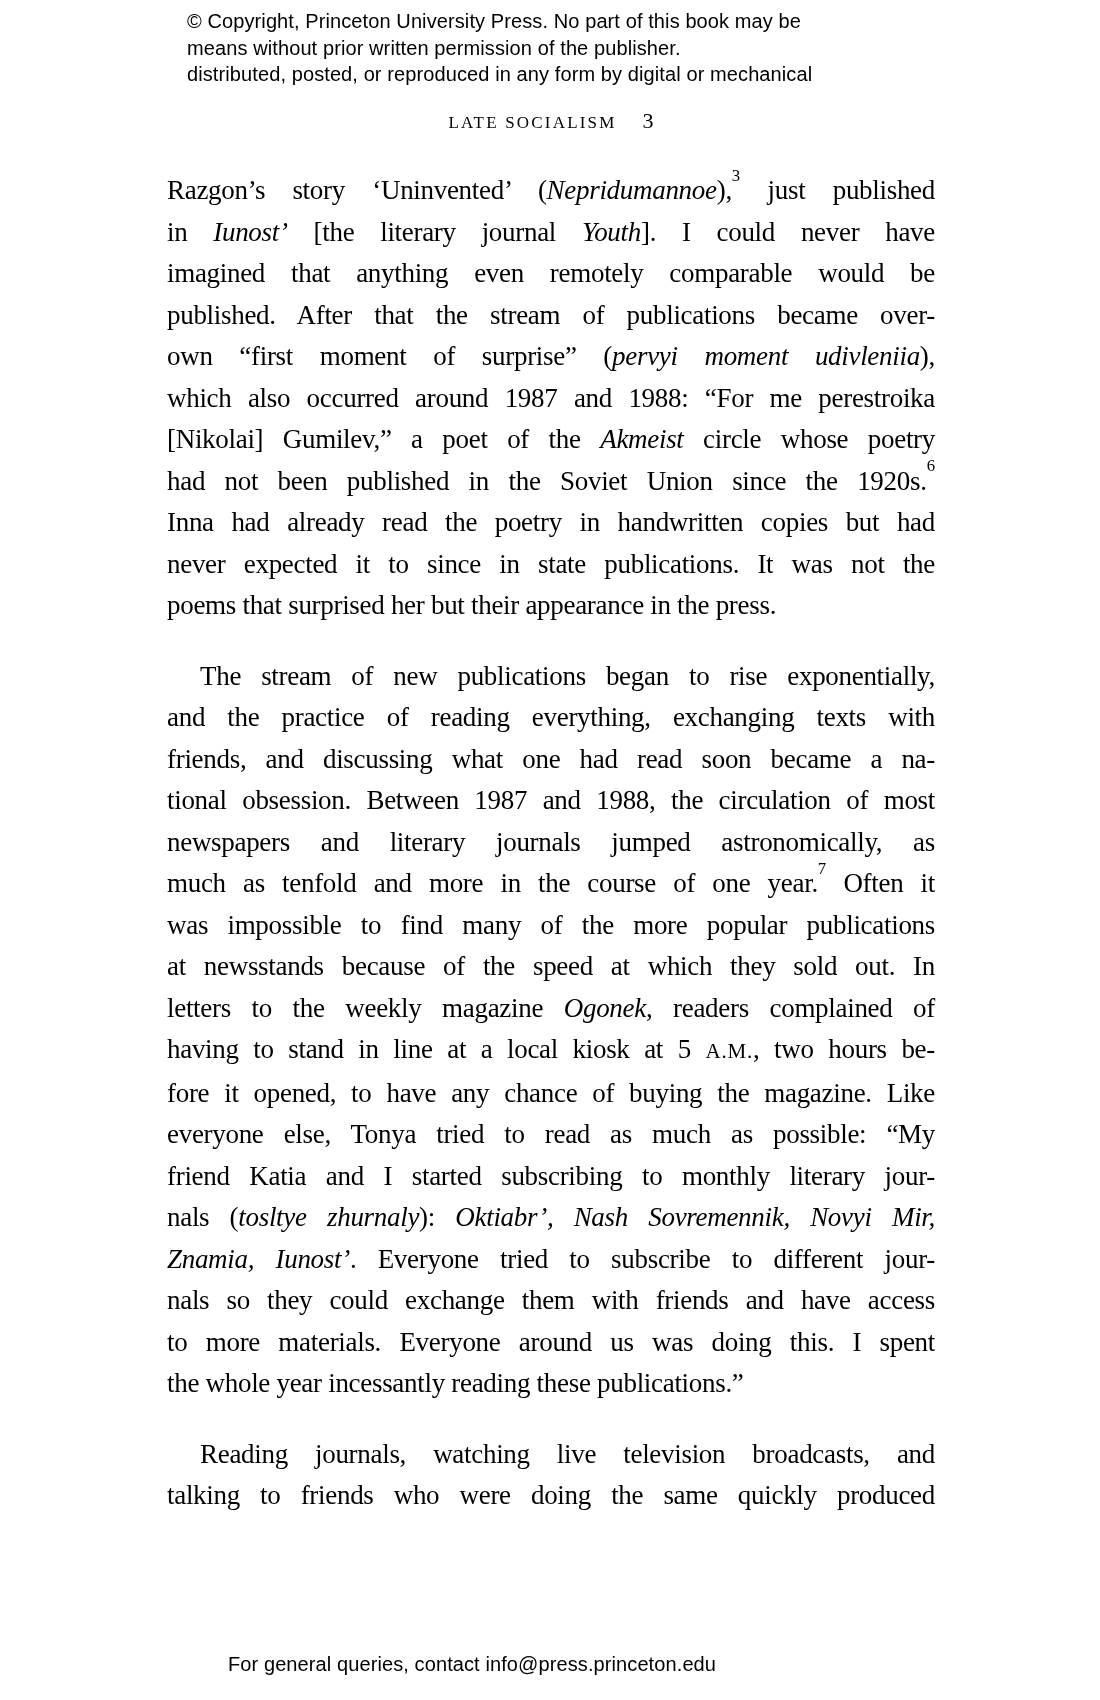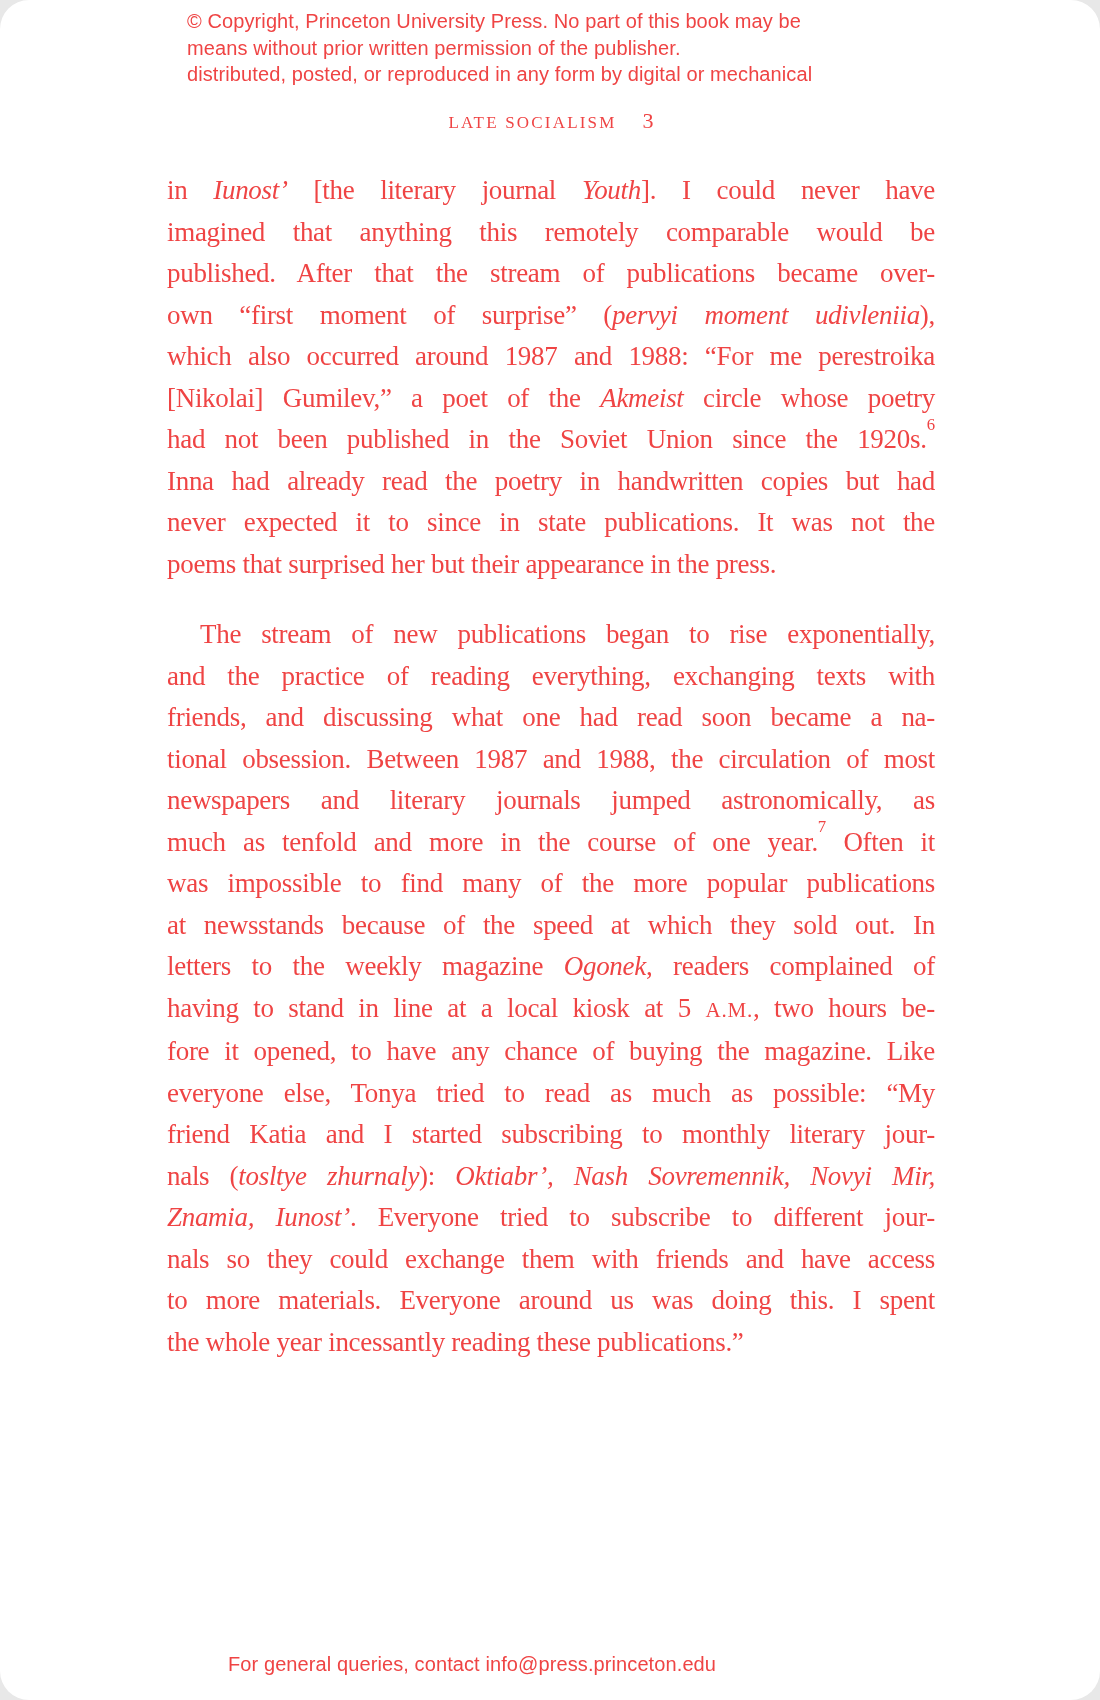--- a/index.html
+++ b/index.html
@@ -2,24 +2,23 @@
 <html><head>
 <meta charset="utf-8">
 <style>
   html, body { margin: 0; padding: 0; }
   body { background: #e8e8e8; }
   .sheet {
     position: relative;
     width: 1100px;
     height: 1700px;
     background: #ffffff;
-    color: #ef4444;
+    color: #000000;
     font-family: "Liberation Serif", serif;
     overflow: hidden;
-    border-radius: 29px;
   }
   .copyright {
     position: absolute;
     left: 187px;
     top: 8px;
     font-family: "Liberation Sans", sans-serif;
     font-size: 20px;
     line-height: 26.5px;
     letter-spacing: 0.1px;
   }
@@ -91,22 +90,23 @@
       <div>distributed, posted, or reproduced in any form by digital or mechanical</div>
     </div>
 
   <div class="running-head">
     <span class="title">LATE SOCIALISM</span>
     <span class="num">3</span>
   </div>
 
   <div class="body-text">
       <div>
+        <div class="line"><span>Razgon’s story ‘Uninvented’ (</span><i>Nepridumannoe</i><span>),</span><sup>3</sup><span> just published</span></div>
         <div class="line"><span>in </span><i>Iunost’</i><span> [the literary journal </span><i>Youth</i><span>]. I could never have</span></div>
-        <div class="line"><span>imagined that anything this remotely comparable would be</span></div>
+        <div class="line"><span>imagined that anything even remotely comparable would be</span></div>
         <div class="line"><span>published. After that the stream of publications became over-</span></div>
         <div class="line"><span>own “first moment of surprise” (</span><i>pervyi moment udivleniia</i><span>),</span></div>
         <div class="line"><span>which also occurred around 1987 and 1988: “For me perestroika</span></div>
         <div class="line"><span>[Nikolai] Gumilev,” a poet of the </span><i>Akmeist</i><span> circle whose poetry</span></div>
         <div class="line"><span>had not been published in the Soviet Union since the 1920s.</span><sup>6</sup></div>
         <div class="line"><span>Inna had already read the poetry in handwritten copies but had</span></div>
         <div class="line"><span>never expected it to since in state publications. It was not the</span></div>
         <div class="line rag"><span>poems that surprised her but their appearance in the press.</span></div>
       </div>
       <div>
@@ -122,17 +122,21 @@
         <div class="line"><span>having to stand in line at a local kiosk at 5 </span><span class="sc">A.M.</span><span>, two hours be-</span></div>
         <div class="line"><span>fore it opened, to have any chance of buying the magazine. Like</span></div>
         <div class="line"><span>everyone else, Tonya tried to read as much as possible: “My</span></div>
         <div class="line"><span>friend Katia and I started subscribing to monthly literary jour-</span></div>
         <div class="line"><span>nals (</span><i>tosltye zhurnaly</i><span>): </span><i>Oktiabr’, Nash Sovremennik, Novyi Mir,</i></div>
         <div class="line"><i>Znamia, Iunost’</i><span>. Everyone tried to subscribe to different jour-</span></div>
         <div class="line"><span>nals so they could exchange them with friends and have access</span></div>
         <div class="line"><span>to more materials. Everyone around us was doing this. I spent</span></div>
         <div class="line rag"><span>the whole year incessantly reading these publications.”</span></div>
       </div>
+      <div>
+        <div class="line ind"><span>Reading journals, watching live television broadcasts, and</span></div>
+        <div class="line"><span>talking to friends who were doing the same quickly produced</span></div>
+      </div>
     </div>
 
   <div class="footer">For general queries, contact info@press.princeton.edu</div>
 
 </div>
 
 </body></html>

